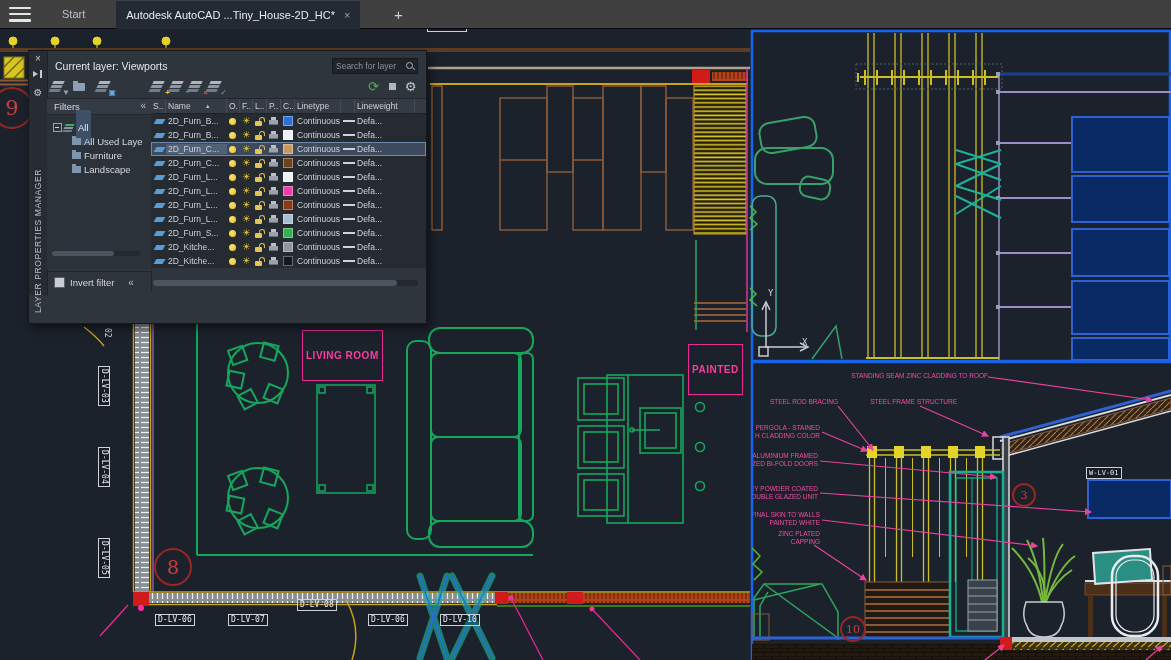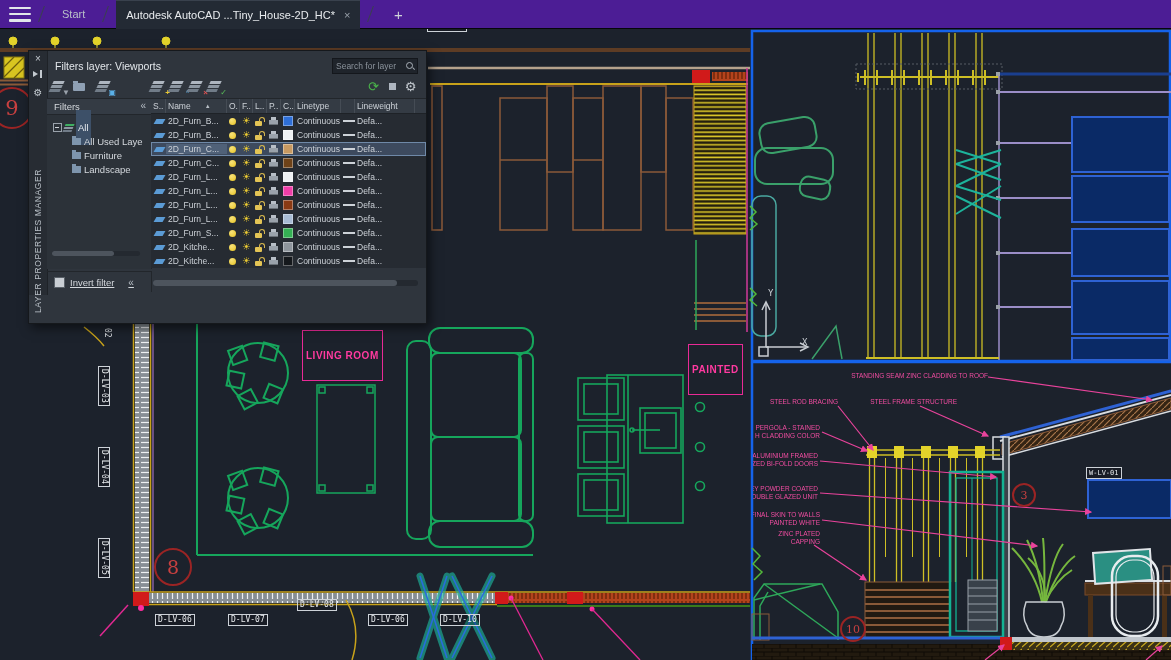--- a/index.html
+++ b/index.html
@@ -1,19 +1,19 @@
 <!DOCTYPE html>
 <html><head>
 <meta charset="utf-8">
 <style>
   html,body{margin:0;padding:0;background:#000;}
   #screen{position:relative;width:1171px;height:660px;overflow:hidden;background:#1c222c;
           font-family:"Liberation Sans","DejaVu Sans",sans-serif;-webkit-font-smoothing:antialiased;}
   
-  .tabbar{position:absolute;left:0;top:0;width:100%;height:28px;background:#4c1d95;z-index:6;
+  .tabbar{position:absolute;left:0;top:0;width:100%;height:28px;background:#404040;z-index:6;
           display:flex;align-items:center;border-bottom:1px solid #05070a;}
   .hamburger{width:22px;height:15px;margin-left:9px;display:flex;flex-direction:column;justify-content:space-between;cursor:pointer;}
   .hamburger i{display:block;height:2.6px;background:#e2e6ea;border-radius:1px;}
   .tsep{width:1px;height:16px;background:#3a424d;transform:skewX(-20deg);margin:0 10px;}
   .tab{height:28px;display:flex;align-items:center;padding:0 10px;color:#b9c0c8;font-size:11px;cursor:pointer;}
   .tab.active{background:#232a34;color:#e8ebee;border-top:1px solid #39414d;}
   .tab .tclose{margin-left:9px;color:#9aa2ab;font-size:11px;cursor:pointer;}
   .newtab{width:22px;height:20px;margin-left:6px;color:#ced3d9;font-size:15px;display:flex;align-items:center;justify-content:center;cursor:pointer;}
   
   #draw{position:absolute;left:0;top:0;z-index:1;}
@@ -61,21 +61,21 @@
   .expbox{width:7px;height:7px;border:1px solid #9aa2ab;margin-right:2px;position:relative;}
   .expbox::before{content:"";position:absolute;left:1px;top:2.5px;width:3.5px;height:1px;background:#cfd4d9;}
   .laystack{width:9px;height:8px;margin-right:3px;background:
      linear-gradient(#3fae62 0 2px,transparent 2px 3px,#8d97a2 3px 5px,transparent 5px 6px,#717c88 6px 8px);
      transform:skewX(-22deg);}
   .filtico{width:9px;height:7px;margin:0 3px 0 1px;background:#7e95ad;position:relative;}
   .filtico::before{content:"";position:absolute;left:0;top:-2px;width:4px;height:2px;background:#7e95ad;}
   .selname{background:#3d5068;color:#e8ecf0;padding:12px 2px;}
   .fsb{position:absolute;left:5px;top:152px;width:88px;height:5px;background:#242930;border-radius:3px;}
   .fsb i{display:block;width:70%;height:100%;background:#4d545d;border-radius:3px;}
-  .invrow{position:absolute;left:0;top:220px;width:104px;height:20px;border-top:1px solid #22262b;border-right:1px solid #22262b;display:flex;align-items:center;text-decoration:underline;}
+  .invrow{position:absolute;left:0;top:220px;width:104px;height:20px;border-top:1px solid #22262b;border-right:1px solid #22262b;display:flex;align-items:center;}
   .cbox{width:9px;height:9px;background:#c9ced4;border:1px solid #5a6169;margin:0 5px 0 7px;cursor:pointer;}
   .invrow .chev2{margin-left:14px;color:#b6bdc5;font-size:10px;cursor:pointer;}
   
   .llist{position:absolute;left:104px;top:47px;right:0;border-top:1px solid #22262b;background:#262b32;}
   .lrow{display:grid;grid-template-columns:15px 61px 13px 13px 14px 14px 14px 46px 14px 60px;
         height:14px;align-items:center;font-size:8.5px;color:#cdd2d8;cursor:default;}
   .lrow.head{background:#343b44;color:#ccd1d7;height:14px;border-bottom:1px solid #1e2227;}
   .lrow.head .c{border-right:1px solid #454c55;height:100%;display:flex;align-items:center;padding-left:2px;}
   .lrow .c{overflow:hidden;white-space:nowrap;display:flex;align-items:center;padding-left:2px;}
   .lrow.sel{background:#3d4a5e;box-shadow:inset 0 0 0 1px #6f89a8;}
@@ -569,21 +569,21 @@
   </div>
 
   <div class="palette">
     <div class="pstrip">
       <span class="sico" style="top:2px;font-size:10px">×</span>
       <span class="sico" style="top:18px"><span class="pinico"></span></span>
       <span class="sico" style="top:36px;font-size:10px">⚙</span>
       <span class="vtitle">LAYER PROPERTIES MANAGER</span>
     </div>
     <div class="pbody">
-      <span class="curlayer">Filters layer: Viewports</span>
+      <span class="curlayer">Current layer: Viewports</span>
       <div class="searchbox">
         <input placeholder="Search for layer" style="">
         <span class="mag"></span>
       </div>
 
       <div class="ptoolbar">
         <span class="ticon" style="left:4px">
             <i class="sheets"></i>
             <span class="badge" style="color:#9aa2ab">▼</span>
           </span>

